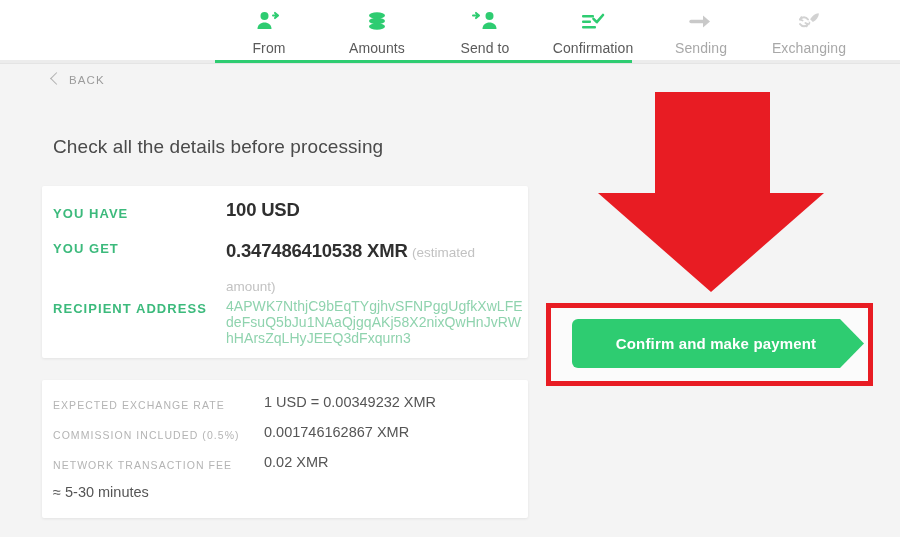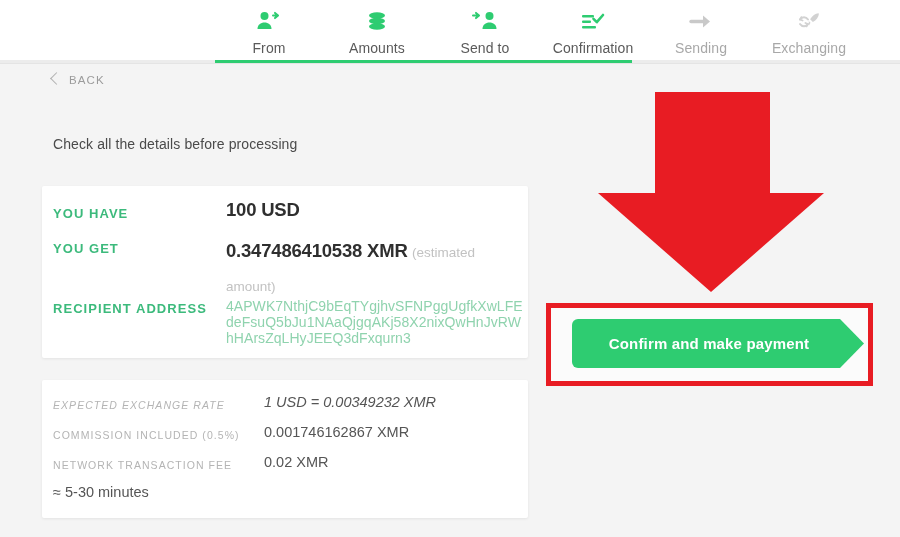--- a/index.html
+++ b/index.html
@@ -96,21 +96,21 @@
     font-size: 11.5px;
     letter-spacing: 1.1px;
     color: #9b9b9b;
   }
 
   
   .page-title {
     position: absolute;
     left: 53px;
     top: 136px;
-    font-size: 14px;
+    font-size: 19px;
     color: #4a4a4a;
     font-weight: 400;
     letter-spacing: .1px;
   }
 
   
   .card {
     position: absolute;
     background: #ffffff;
     border-radius: 2px;
@@ -198,21 +198,21 @@
     position: absolute;
     left: 572px;
     top: 319px;
     width: 294px;
     height: 49px;
     cursor: pointer;
   }
   .confirm-svg { display: block; }
   .confirm-label {
     position: absolute;
-    left: 3px; top: 0;
+    left: 10px; top: 0;
     width: 268px;
     height: 49px;
     display: flex;
     align-items: center;
     justify-content: center;
     color: #ffffff;
     font-size: 15px;
     font-weight: bold;
     letter-spacing: .15px;
     pointer-events: none;
@@ -322,21 +322,21 @@
 
   <div class="row" style="left:11px; top:115px;">
     <span class="lbl-green" style="width:173px;">RECIPIENT ADDRESS</span>
     <span class="addr" style="margin-top:-3px;">4APWK7NthjC9bEqTYgjhvSFNPggUgfkXwLFEdeFsuQ5bJu1NAaQjgqAKj58X2nixQwHnJvRWhHArsZqLHyJEEQ3dFxqurn3</span>
   </div>
 
 </div>
 
 <div class="card" id="card-fees">
 
-  <div class="row" style="left:11px; top:19px;font-style:italic;">
+  <div class="row" style="left:11px; top:19px;">
     <span class="lbl-grey" style="width:211px;">EXPECTED EXCHANGE RATE</span>
     <span class="val-plain" style="margin-top:-5px;">1 USD = 0.00349232 XMR</span>
   </div>
 
   <div class="row" style="left:11px; top:49px;">
     <span class="lbl-grey" style="width:211px;">COMMISSION INCLUDED (0.5%)</span>
     <span class="val-plain" style="margin-top:-5px;">0.001746162867 XMR</span>
   </div>
 
   <div class="row" style="left:11px; top:79px;">

